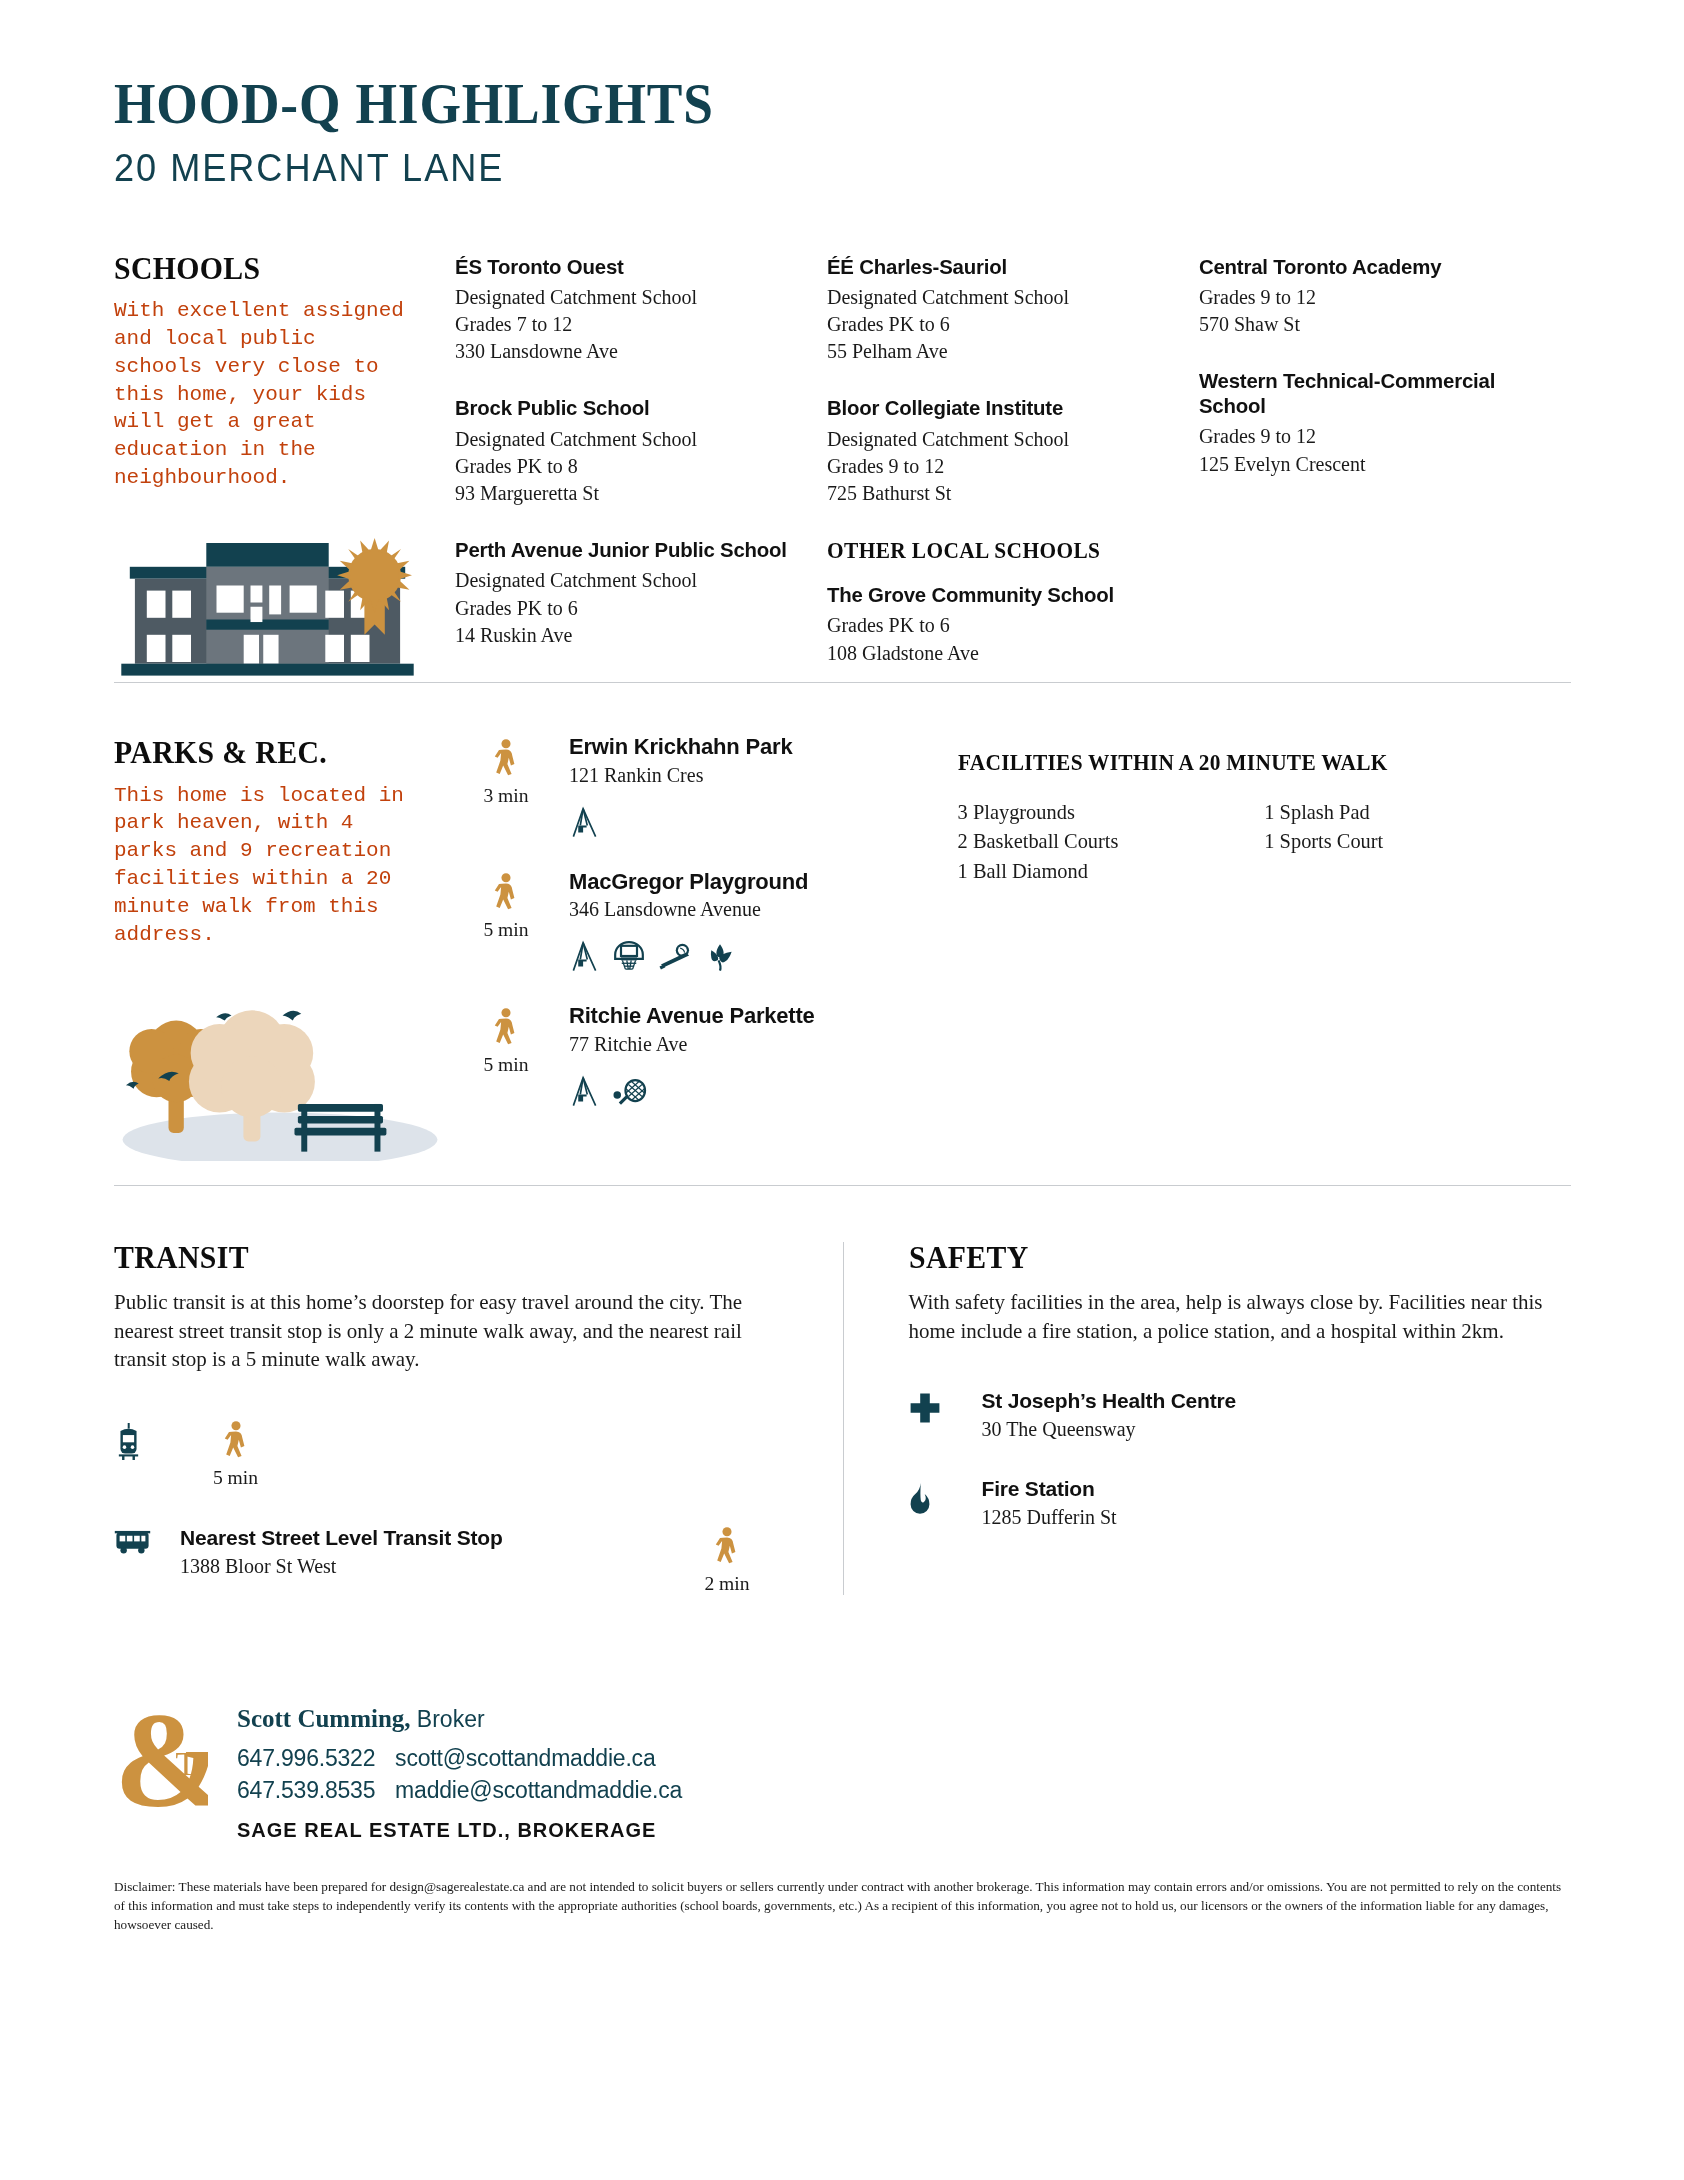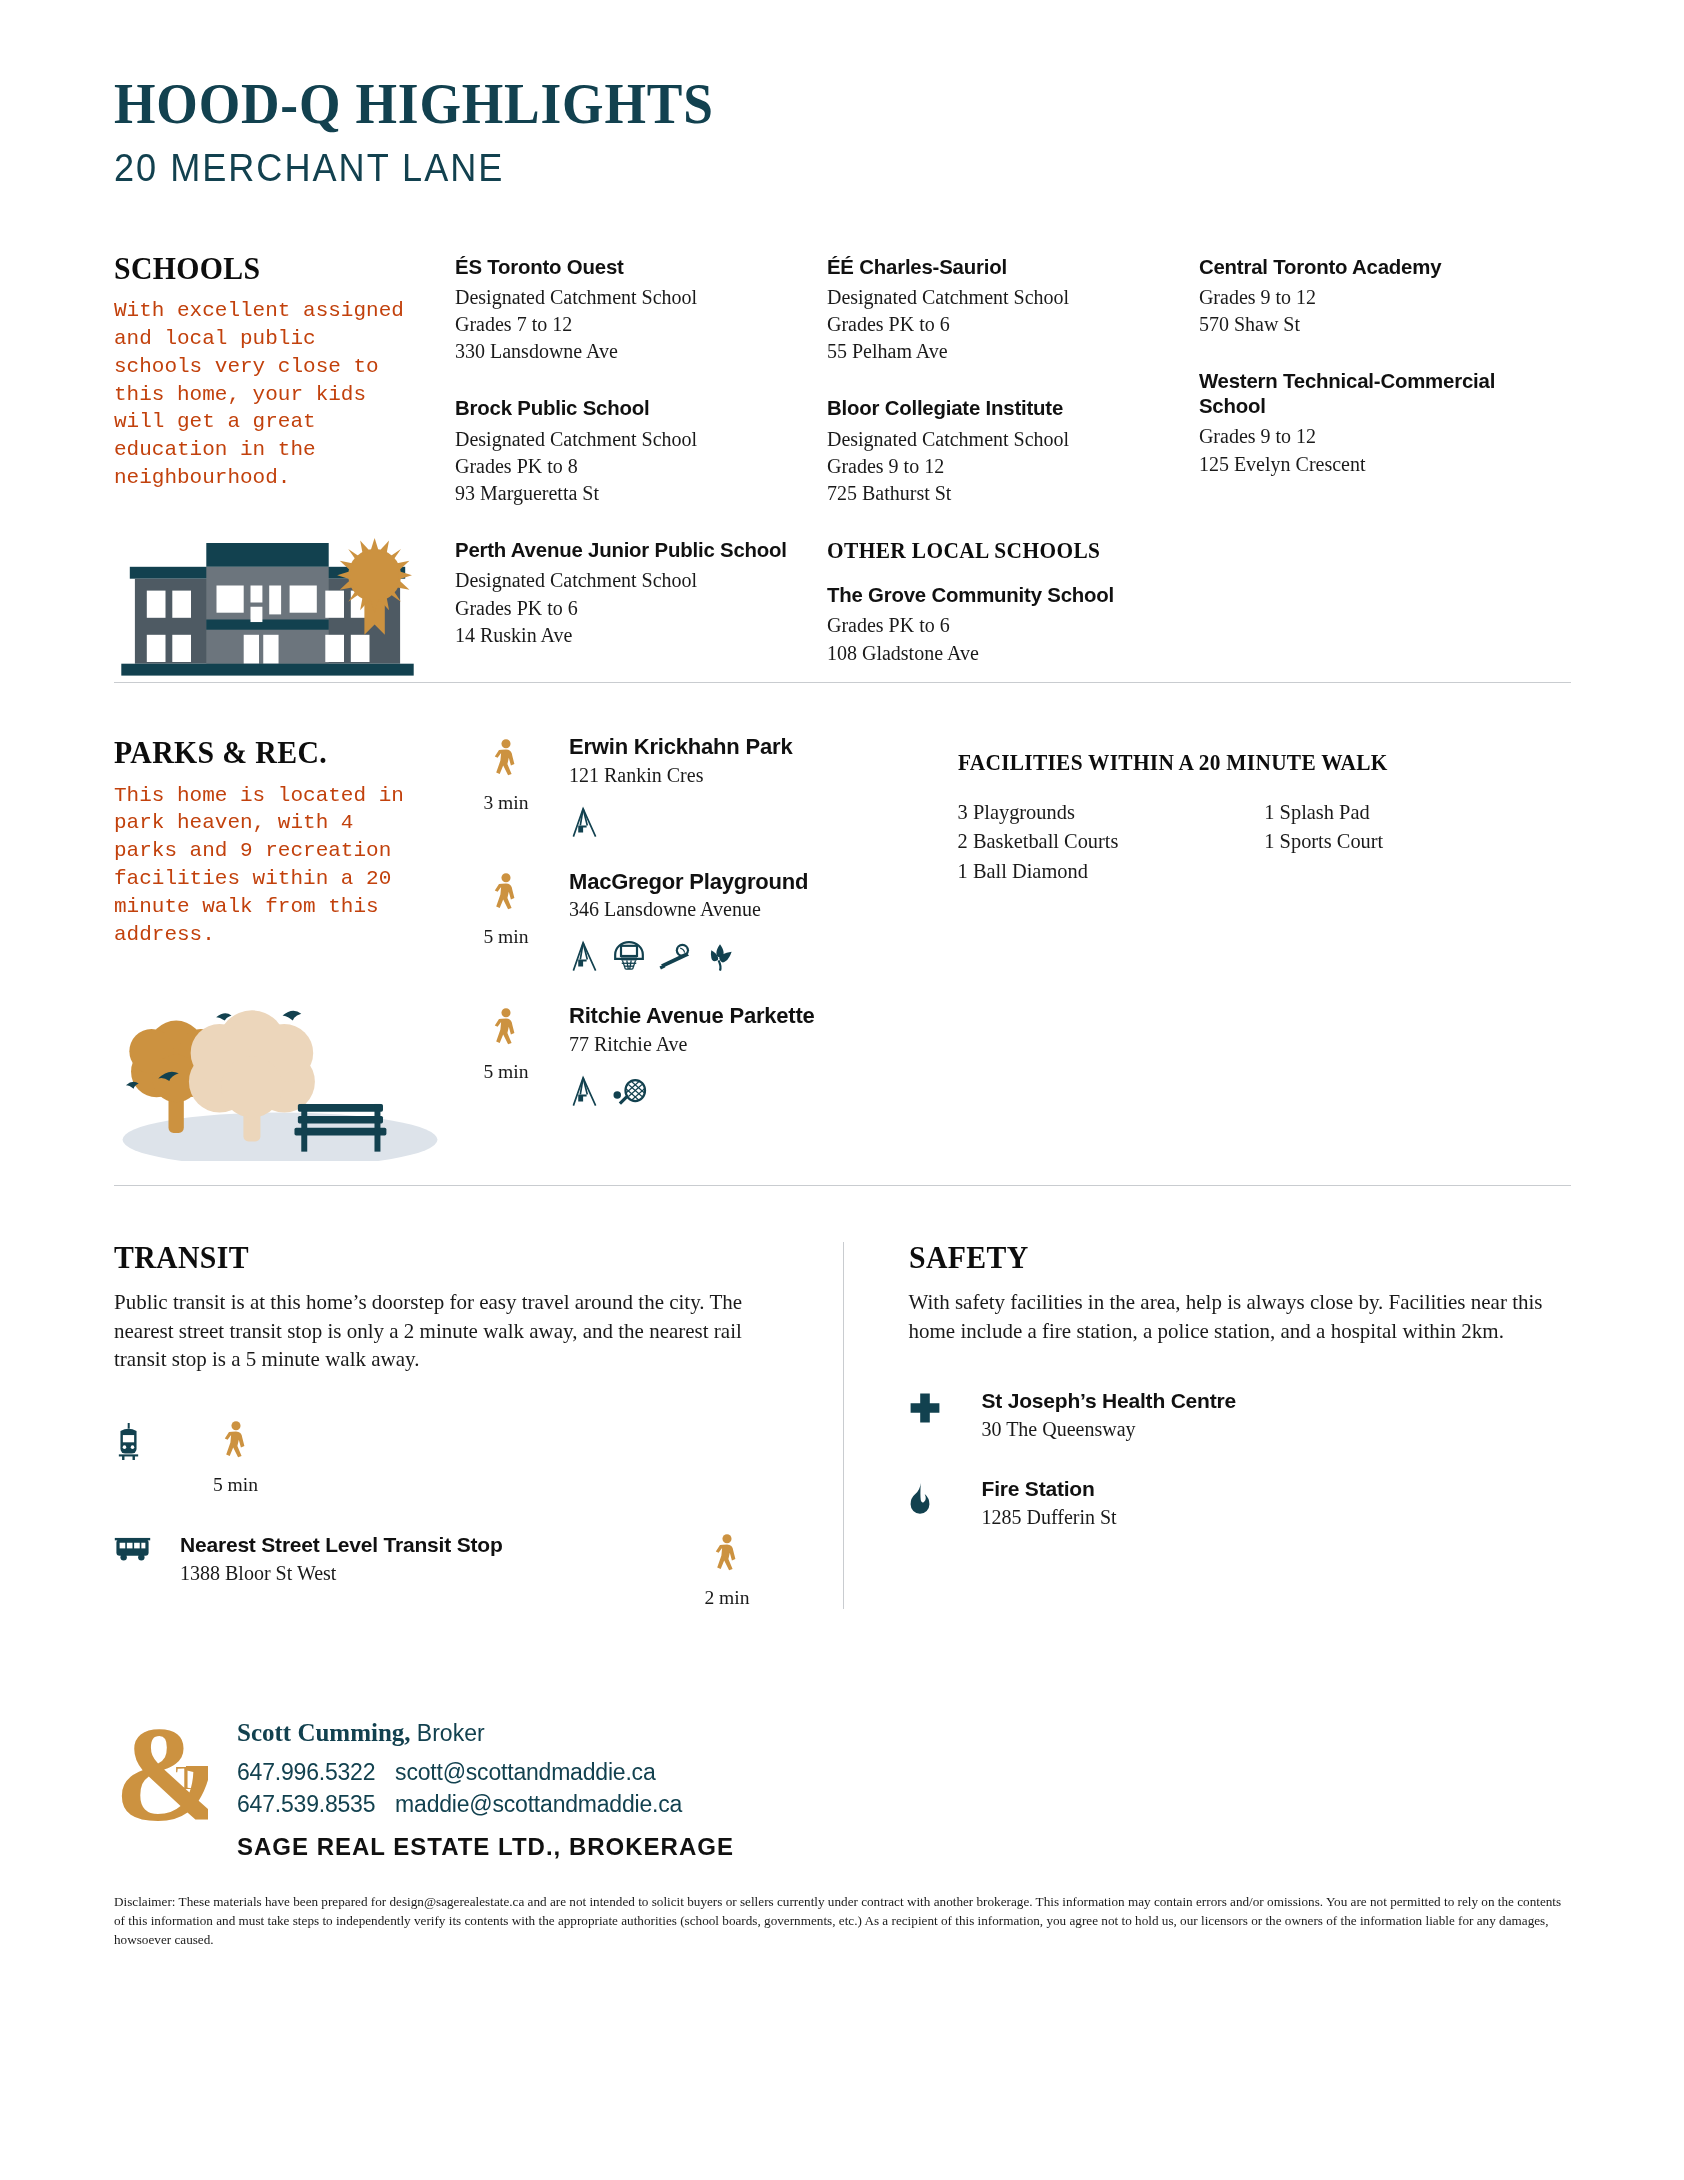--- a/index.html
+++ b/index.html
@@ -93,21 +93,21 @@
   .parks { display: flex; margin-top: 51px; }
   .parks .left { width: 341px; flex: none; padding-right: 51px; }
   .parks .mid { width: 477px; flex: none; }
   .parks .right { flex: 1; padding-left: 25.6px; padding-top: 15.3px;}
   .park-row { display: flex; margin-bottom: 15.3px; }
   .walk-col { width: 102px; flex: none; text-align: center; padding-top: 3.4px; }
   .walk-min {
     font-family: "Liberation Serif", serif;
     font-size: 19.6px;
     color: #1a1a1a;
-    margin-top: 9px;
+    margin-top: 2px;
   }
   .park-info { flex: 1; padding-left: 12px; }
   .park-name {
     font-family: "Liberation Sans", sans-serif;
     font-weight: 700;
     font-size: 22px;
     color: #111;
     letter-spacing: -0.2px;
   }
   .park-addr {
@@ -200,21 +200,21 @@
     font-family: "Liberation Sans", sans-serif;
     font-size: 23px;
     color: #12414f;
     line-height: 1.42;
     letter-spacing: -0.2px;
   }
   .cline .em { margin-left: 13.6px; }
   .brokerage {
     font-family: "Liberation Sans", sans-serif;
     font-weight: 700;
-    font-size: 24px;
+    font-size: 20px;
     letter-spacing: 1px;
     color: #111;
     margin-top: 12px;
   }
   .disclaimer {
     font-family: "Liberation Serif", serif;
     font-size: 13.2px;
     line-height: 1.45;
     color: #1a1a1a;
     margin-top: 31px;

